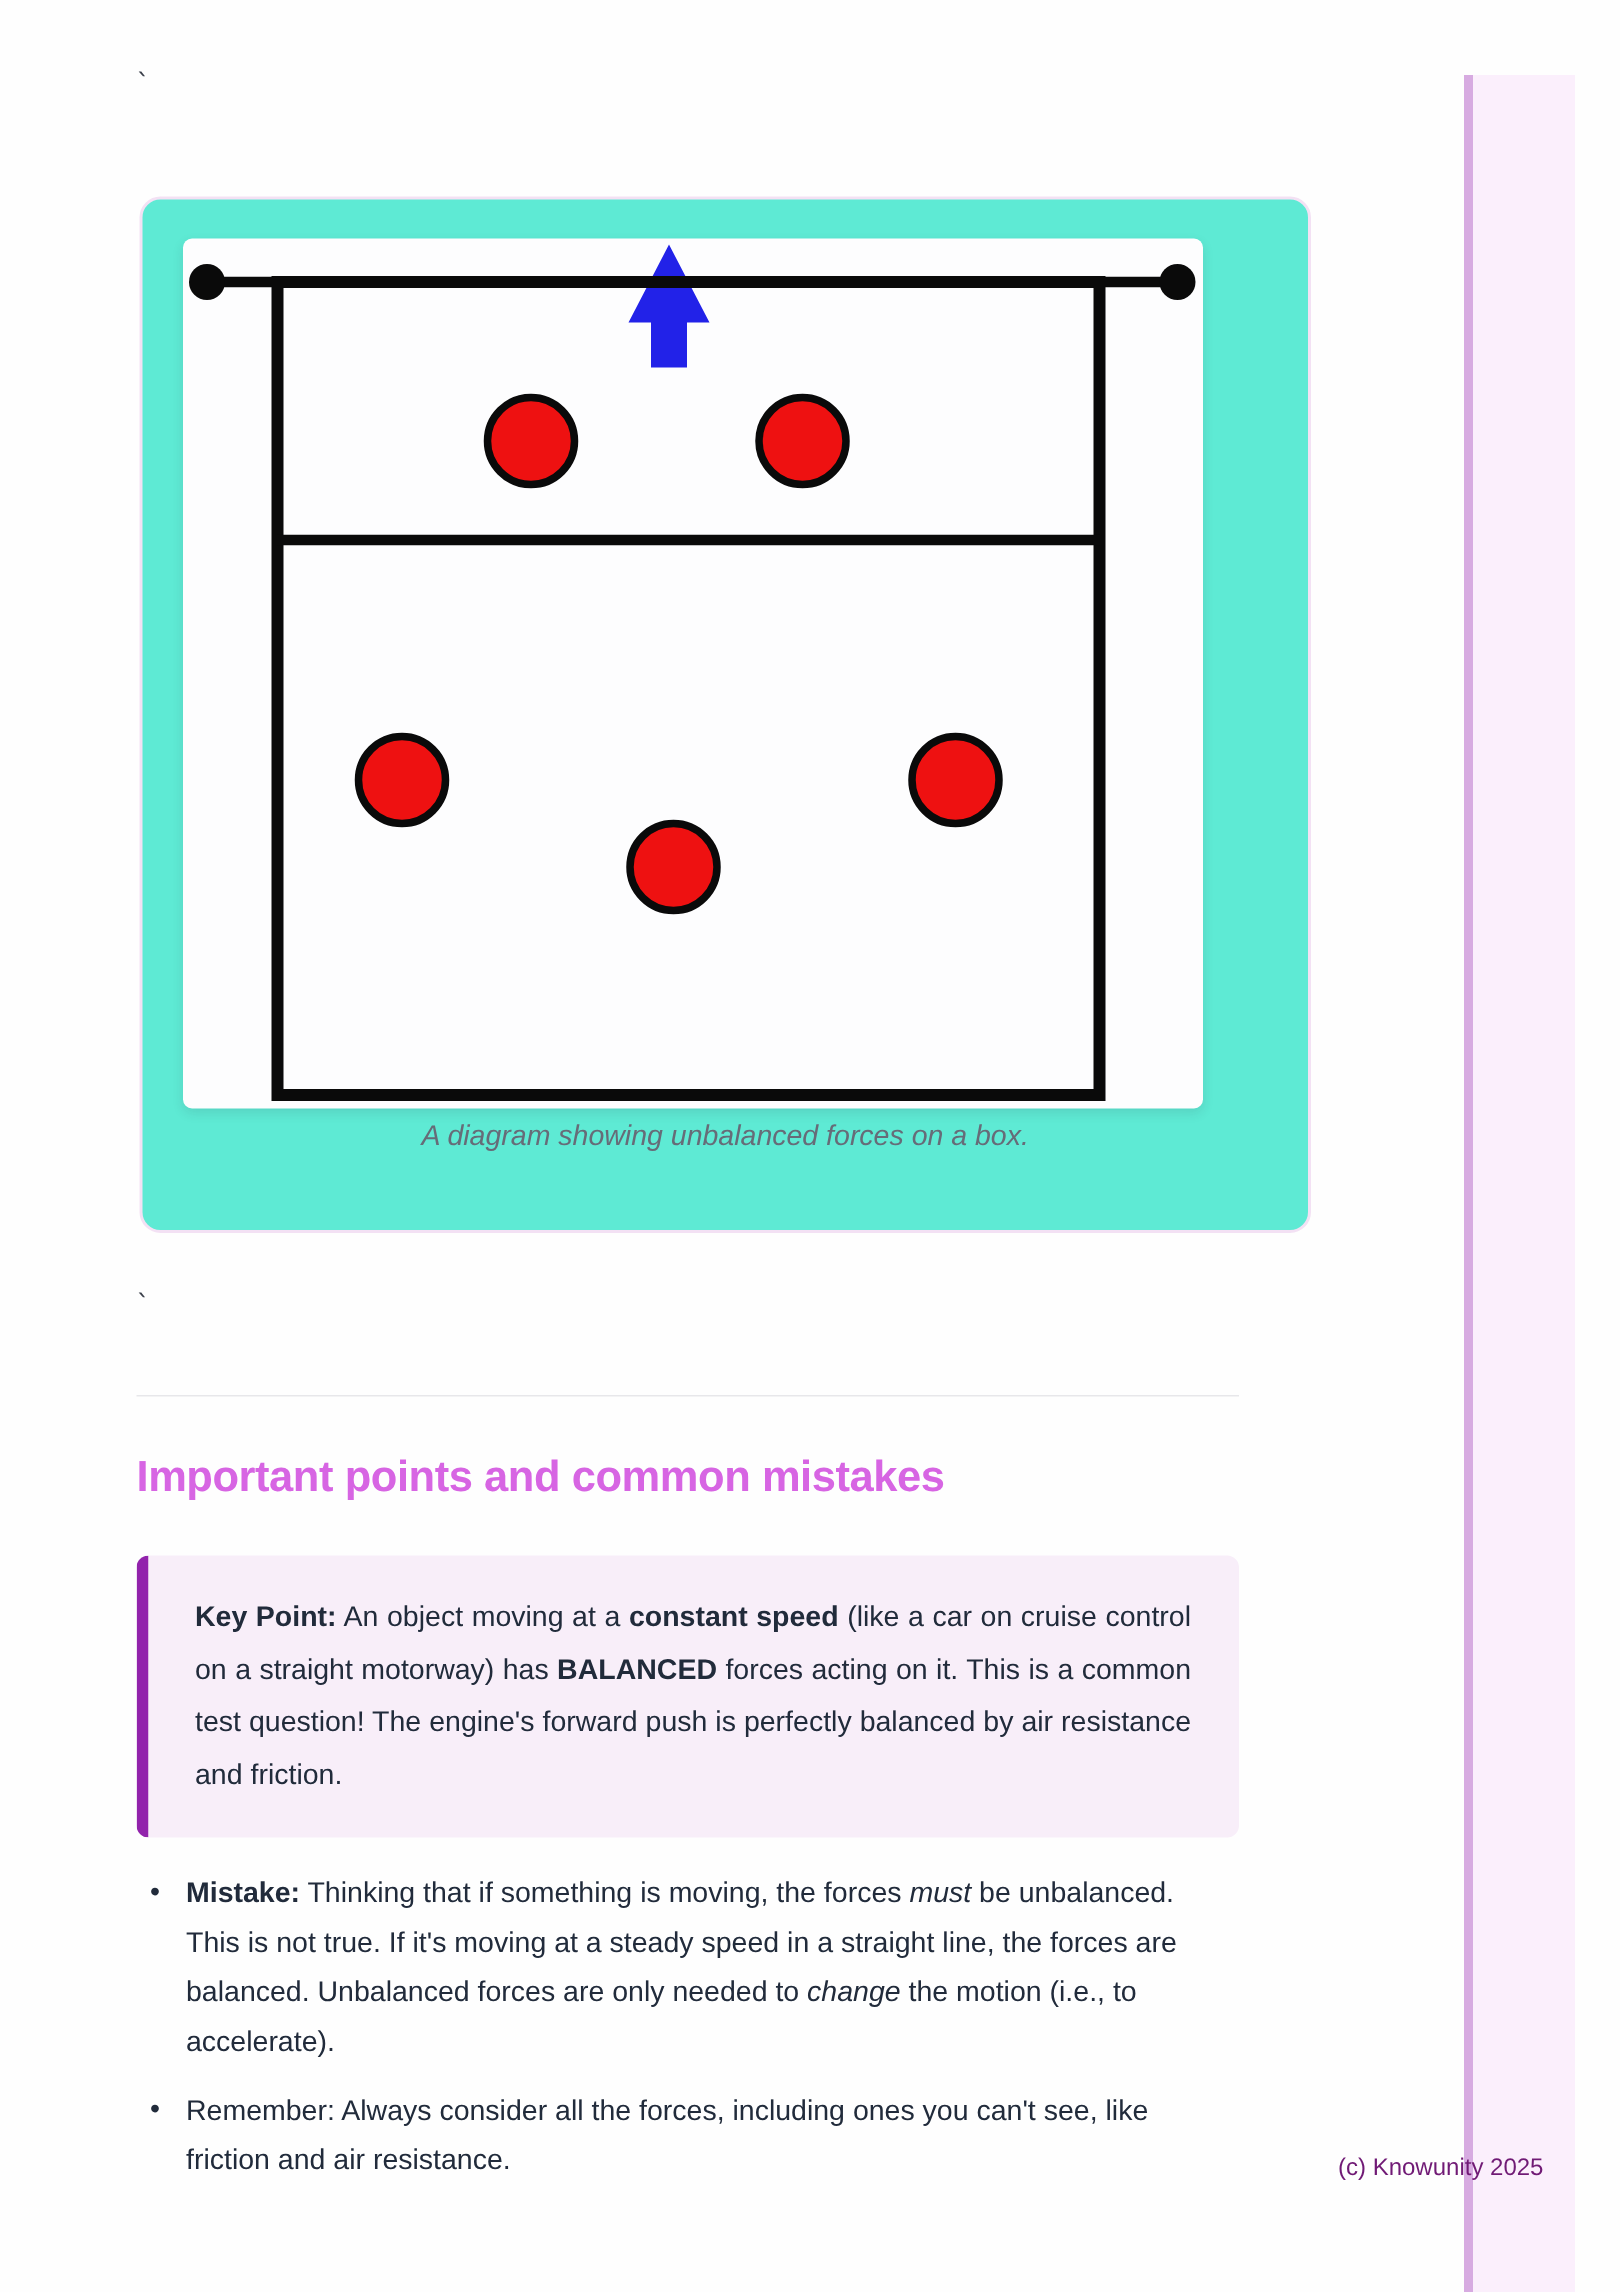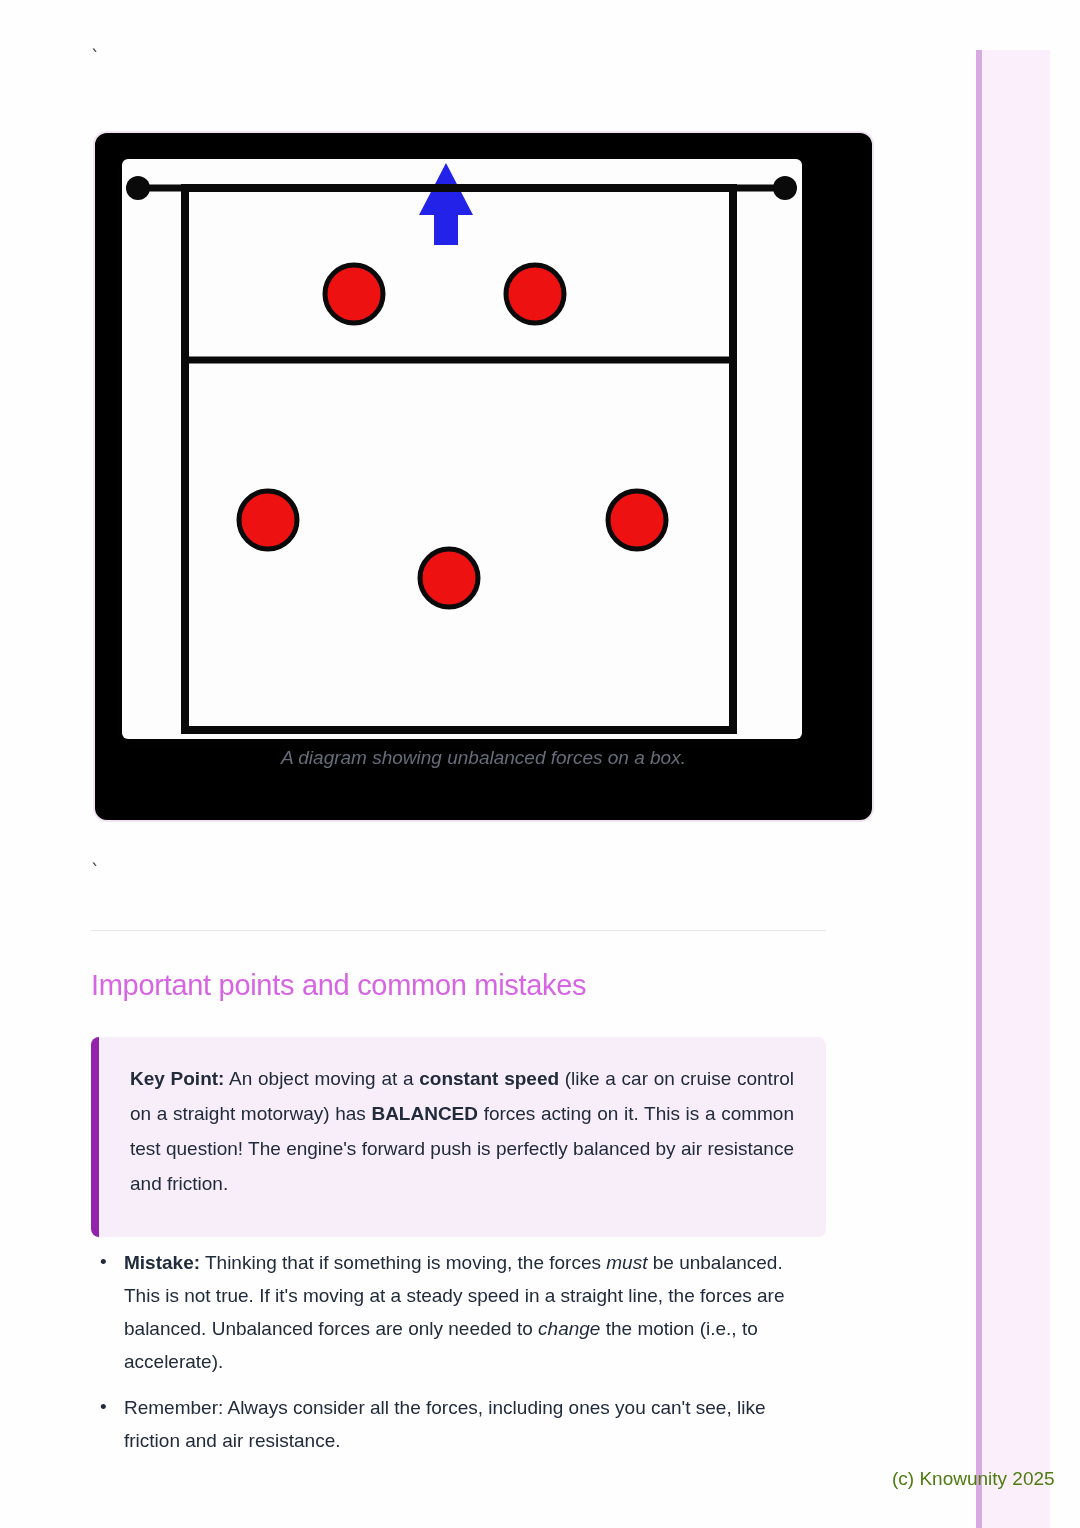--- a/index.html
+++ b/index.html
@@ -29,21 +29,21 @@
     background: #fbeffc;
     border-left: 6px solid #d7abe1;
     z-index: 1;
   }
 
   
   .figure-card {
     position: absolute;
     left: 93px; top: 131px;
     width: 781px; height: 691px;
-    background: #000000;
+    background: #5eead4;
     border: 2px solid #f3e1f4;
     border-radius: 14px;
     z-index: 2;
   }
   .draw-panel {
     position: absolute;
     left: 27px; top: 26px;
     width: 680px; height: 580px;
     background: #fdfdfe;
     border-radius: 6px;
@@ -65,34 +65,34 @@
     left: 91px; top: 930px;
     width: 735px; height: 0;
     border-top: 1px solid #e7e7ea;
   }
 
   .section-heading {
     position: absolute;
     left: 91px; top: 969px;
     width: 735px;
     font-size: 29px;
-    font-weight: 400;
+    font-weight: 700;
     letter-spacing: -0.3px;
     color: #d765e3;
     z-index: 2;
   }
 
   .callout {
     position: absolute;
     left: 91px; top: 1037px;
     width: 735px;
     background: #f8eef9;
     border-left: 8px solid #9223ac;
     border-radius: 8px;
-    padding: 24px 32px 36px 31px;
+    padding: 24px 32px 24px 31px;
     font-size: 19px;
     line-height: 35px;
     text-align: justify;
     color: #212b3b;
     z-index: 2;
   }
 
   .bullet-list {
     position: absolute;
     left: 91px; top: 1246px;
@@ -110,23 +110,23 @@
   }
   .bullet-dot {
     position: absolute;
     left: 9px; top: -1px;
     font-size: 19px;
     color: #212b3b;
   }
 
   .watermark {
     position: absolute;
-    left: 892px; top: 1468px;
-    font-size: 19px;
-    color: #4d7c0f;
+    left: 892px; top: 1437px;
+    font-size: 16px;
+    color: #701a75;
     z-index: 3;
     white-space: nowrap;
   }
 </style>
 </head>
 <body>
 
 <span class="stray-tick tick-top">`</span>
 
 <div class="side-stripe"></div>

